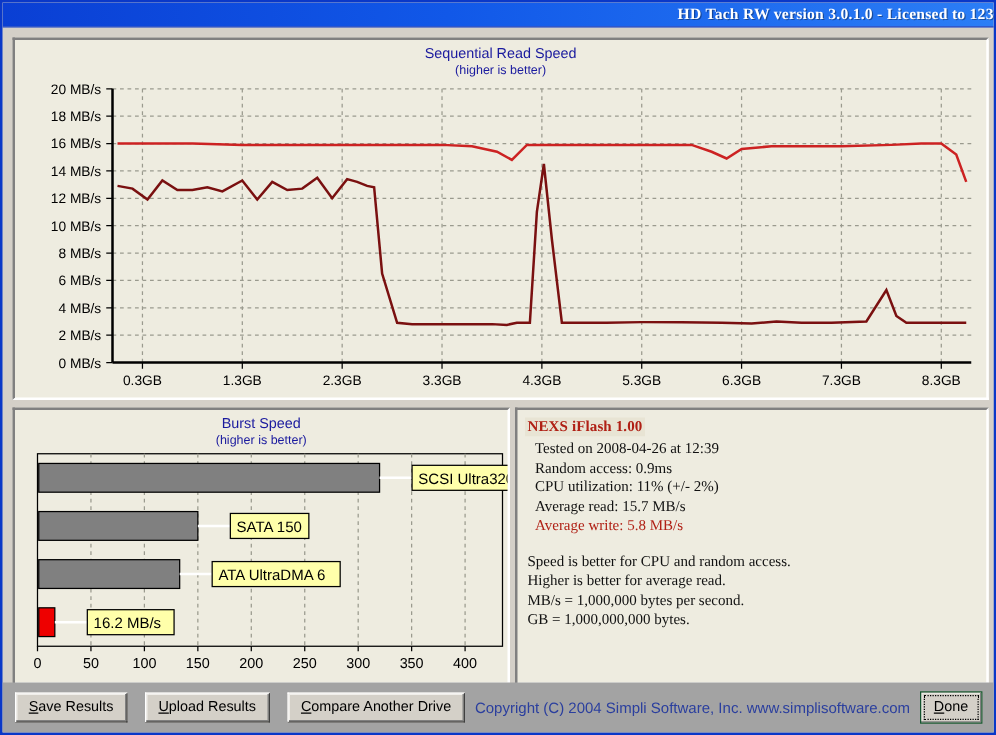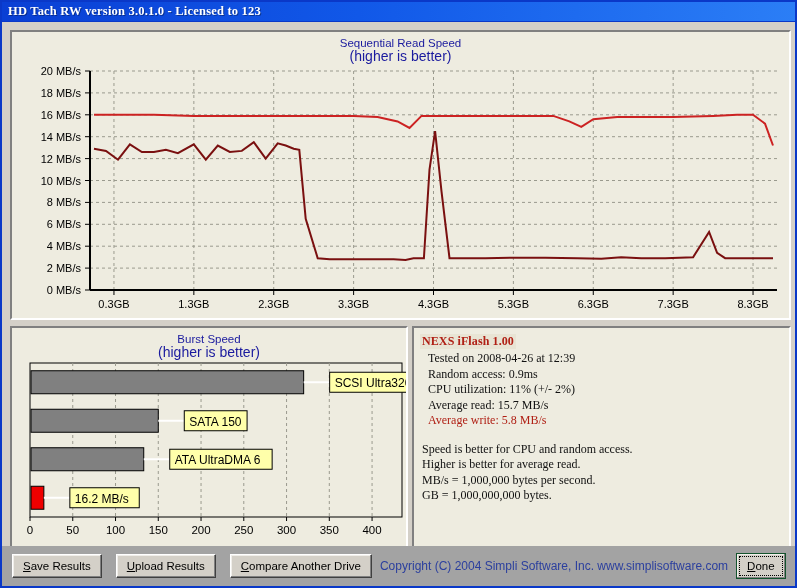--- a/index.html
+++ b/index.html
@@ -15,20 +15,21 @@
     border: 2px solid #0a38c8;
     overflow: hidden;
   }
   
   #titlebar {
     height: 20px;
     background: linear-gradient(to right, #0a3fd4 0%, #1158e8 45%, #2b7ef6 100%);
     display: flex; align-items: center;
     padding-left: 6px;
     border-bottom: 1px solid #0a38c8;
+    justify-content: flex-end;
   }
   #titlebar .ttl {
     color: #ffffff;
     font-family: "Liberation Serif", serif;
     font-weight: bold;
     font-size: 12.5px;
     letter-spacing: .2px;
     text-shadow: 1px 1px 0 rgba(0,0,0,.35);
     white-space: nowrap;
   }
@@ -44,21 +45,21 @@
   #info-panel { left: 410px;top: 324px; width: 379px; height: 222px; }
 
   .chart-title {
     text-align: center;
     color: #1a1a9e;
     font-size: 11.5px;
     line-height: 13px;
     padding-top: 5px;
     font-family: "Liberation Sans", sans-serif;
   }
-  .chart-sub { font-size: 14px; }
+  .chart-sub { font-size: 10px; }
 
   svg { display: block; }
 
   
   #info-inner {
     position: absolute;
     left: 2px; top: 2px; right: 2px; bottom: 2px;
     background: #eeece0;
     font-family: "Liberation Serif", serif;
     font-size: 12px;

